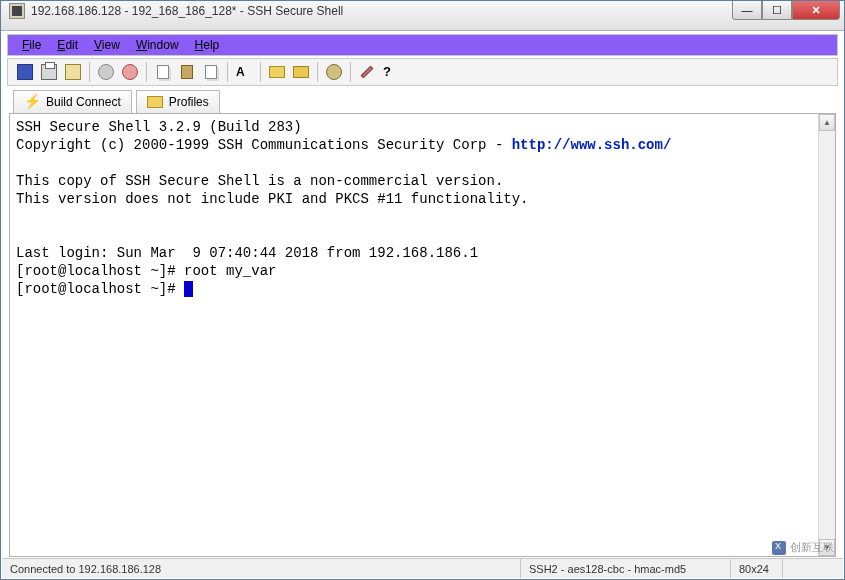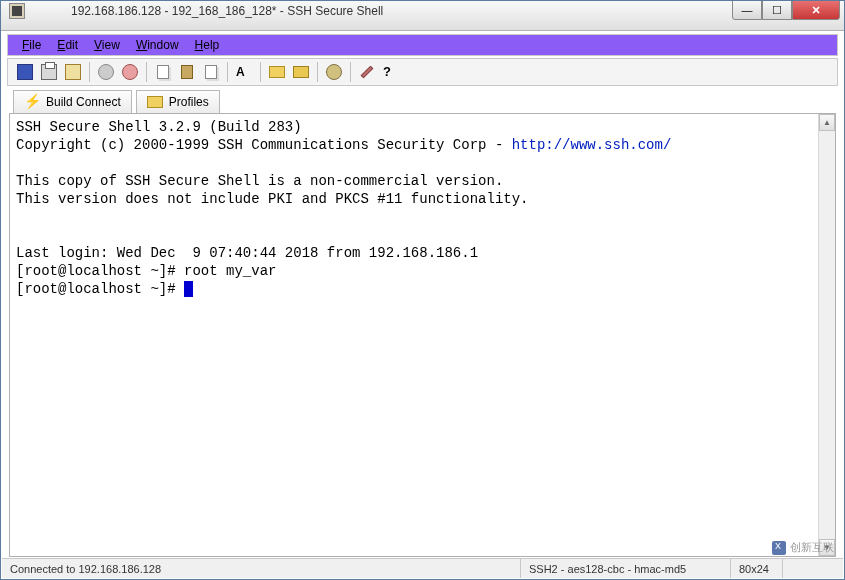--- a/index.html
+++ b/index.html
@@ -13,21 +13,20 @@
   border: 1px solid #5a7ca0;
   position: relative;
 }
 .titlebar {
   height: 30px;
   background: linear-gradient(to bottom, #f8f8f8, #e0e0e0);
   border-bottom: 1px solid #b0b0b0;
   display: flex;
   align-items: center;
   padding: 0 4px 9px 8px;
-  gap: 40px;
 }
 .title-icon {
   width: 16px; height: 16px;
   background: #d8d0b8;
   border: 1px solid #888;
   margin-right: 6px;
   position: relative;
 }
 .title-icon::after {
   content: "";
@@ -104,21 +103,21 @@
   background: #fff;
   border: 1px solid #b0b0b0;
   padding: 4px 6px;
   font-family: "Courier New", monospace;
   font-size: 14px;
   line-height: 18px;
   color: #000;
   overflow: hidden;
   white-space: pre;
 }
-.terminal a { color: #0020c0; text-decoration: none; }
+.terminal a { color: #0020c0; text-decoration: none; font-weight: bold; }
 .cursor {
   display: inline-block;
   width: 9px; height: 16px;
   background: #0000d0;
   vertical-align: text-bottom;
 }
 .scrollbar {
   position: absolute;
   right: 9px; top: 113px; bottom: 23px;
   width: 17px;
@@ -262,21 +261,21 @@
   </div>
 </div>
 
 <div class="terminal"><span>SSH Secure Shell 3.2.9 (Build 283)</span>
 <span>Copyright (c) 2000-1999 SSH Communications Security Corp - </span><a>http://www.ssh.com/</a>
 
 <span>This copy of SSH Secure Shell is a non-commercial version.</span>
 <span>This version does not include PKI and PKCS #11 functionality.</span>
 
 
-<span>Last login: Wed Dec  9 07:40:44 2018 from 192.168.186.1</span>
+<span>Last login: Sun Mar  9 07:40:44 2018 from 192.168.186.1</span>
 <span>[root@localhost ~]# </span><span>root my_var</span>
 <span>[root@localhost ~]# </span><span class="cursor"></span></div>
 
 <div class="scrollbar">
   <div class="scroll-arrow">▲</div>
   <div class="scroll-arrow down">▼</div>
 </div>
 
 <div class="watermark">
   <span class="wm-icon"></span>

